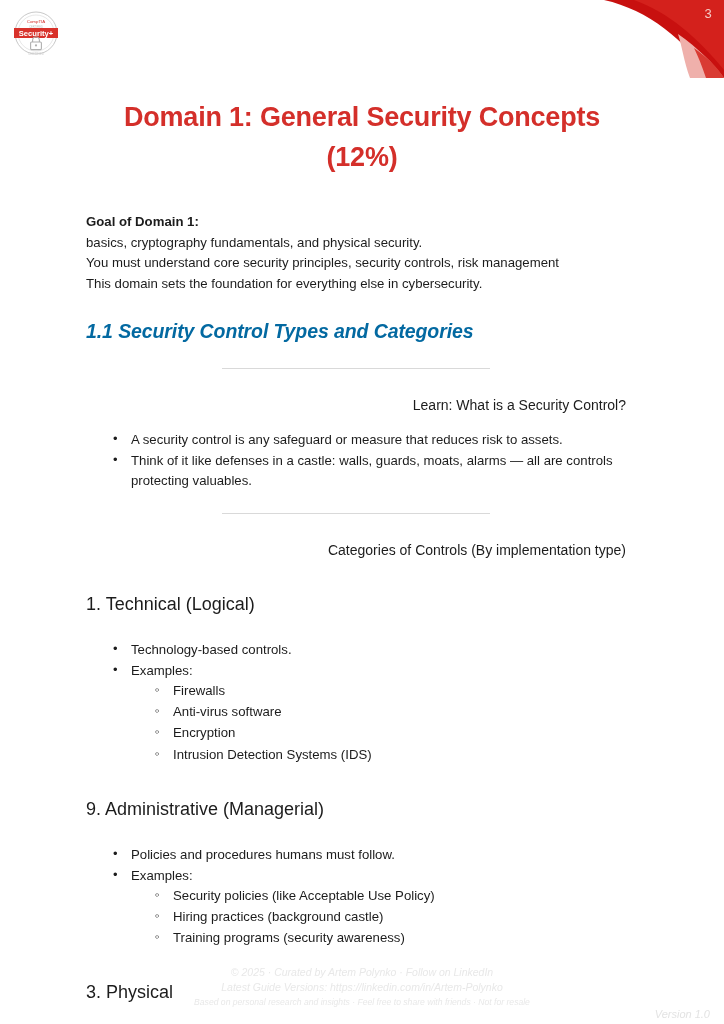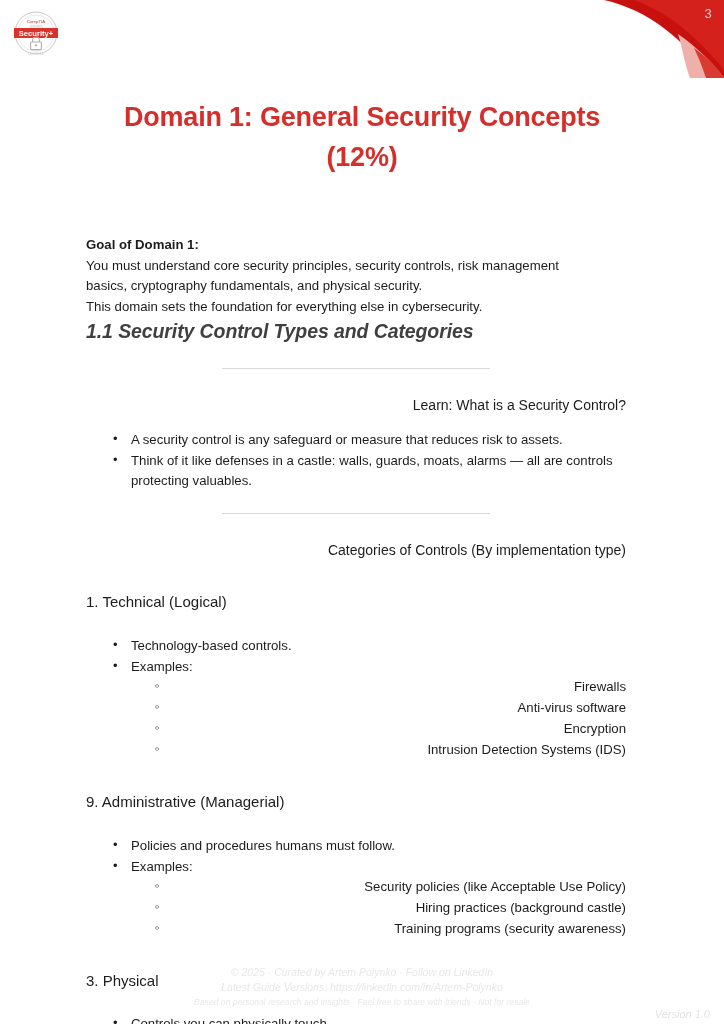--- a/index.html
+++ b/index.html
@@ -66,33 +66,32 @@
 
   
   .goal-block {
     position: absolute;
     top: 212px;
     left: 86px;
     width: 530px;
     font-size: 13.2px;
     line-height: 1.56;
     color: #1c1c1c;
-    margin-top: 23px;
   }
   .goal-label { font-weight: bold; display: block; }
   .goal-line { display: block; }
 
   .section-heading {
     position: absolute;
     top: 320px;
     left: 86px;
     font-size: 19.5px;
     font-weight: bold;
     font-style: italic;
-    color: #404040;
+    color: #0369a1;
     letter-spacing: -0.1px;
   }
 
   
   .content {
     position: absolute;
     top: 368px;
     left: 86px;
     width: 540px;
   }
@@ -133,40 +132,39 @@
     left: 27px;
     top: -1px;
     font-size: 13px;
     color: #1c1c1c;
   }
 
   ul.lvl2 {
     list-style: none;
     margin: 0;
     padding: 0;
-    text-align: right;
   }
   ul.lvl2 > li {
     position: relative;
     padding-left: 42px;
     font-size: 13.2px;
     line-height: 1.52;
     margin-bottom: 1px;
   }
   ul.lvl2 > li:before {
     content: "\25E6";
     position: absolute;
     left: 24px;
     top: -1px;
     font-size: 13px;
     color: #1c1c1c;
   }
 
   .numbered {
-    font-size: 15px;
+    font-size: 18px;
     line-height: 1.5;
     margin: 0;
     color: #1c1c1c;
   }
 
   .gap-sm { height: 16px; }
   .gap-md { height: 22px; }
   .gap-lg { height: 30px; }
 
   
@@ -226,22 +224,22 @@
     </svg>
   </div>
 
   <div class="doc-title">
     <span>Domain 1: General Security Concepts</span>
     <span>(12%)</span>
   </div>
 
   <div class="goal-block">
     <span class="goal-label">Goal of Domain 1:</span>
+    <span class="goal-line">basics, cryptography fundamentals, and physical security.</span>
     <span class="goal-line">You must understand core security principles, security controls, risk management</span>
-    <span class="goal-line">basics, cryptography fundamentals, and physical security.</span>
     <span class="goal-line">This domain sets the foundation for everything else in cybersecurity.</span>
   </div>
 
   <div class="section-heading">1.1 Security Control Types and Categories</div>
 
   <div class="content">
 
     <hr class="divider">
 
     <p class="lead">Learn: What is a Security Control?</p>

